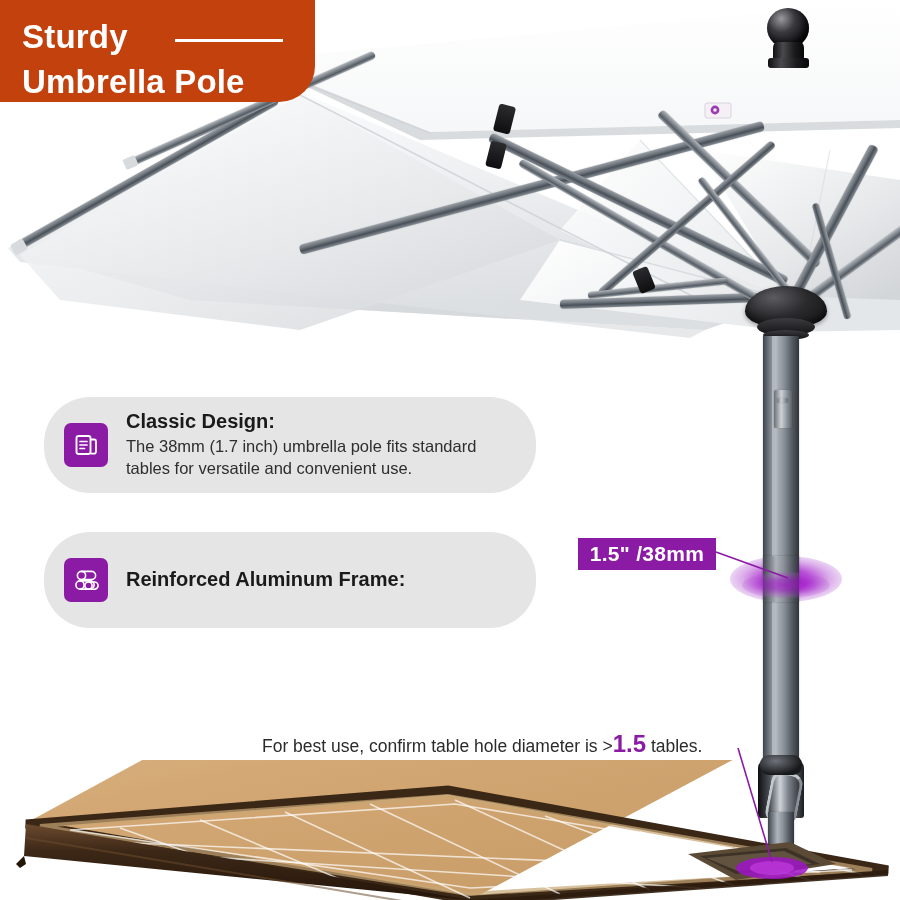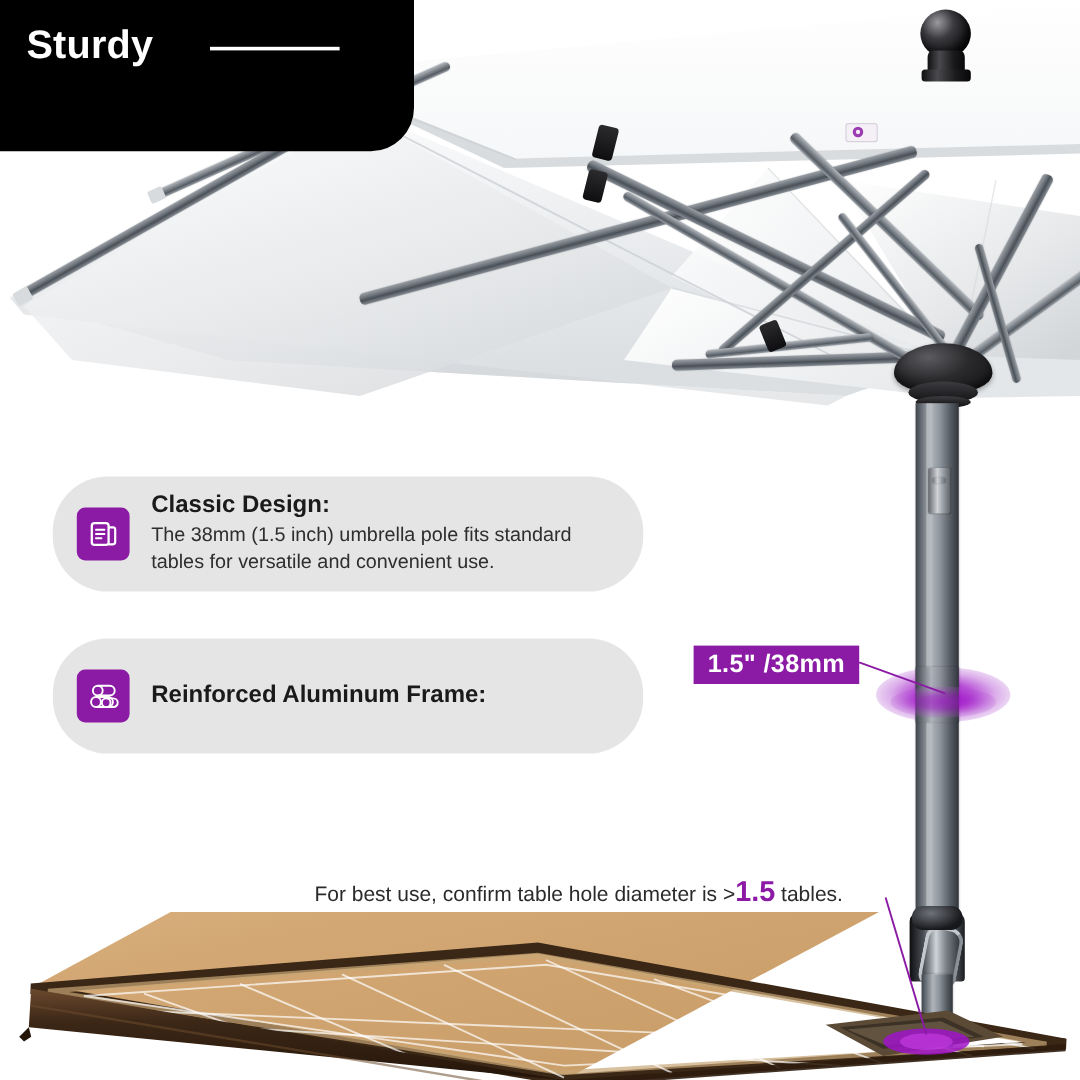--- a/index.html
+++ b/index.html
@@ -40,22 +40,22 @@
   
   .table-wrap{position:absolute;left:0;top:760px;width:900px;height:140px;}
 
   
   .glow{position:absolute;border-radius:50%;
         background:radial-gradient(ellipse at 50% 50%,
           rgba(160,20,200,.95) 0%,rgba(160,20,200,.75) 30%,
           rgba(170,60,205,.42) 55%,rgba(180,110,215,.16) 78%,rgba(190,140,220,0) 100%);}
 
   
-  .banner{position:absolute;left:0;top:0;width:315px;height:126px;
-          background:#000000;border-bottom-right-radius:36px;padding-left:30px;}
+  .banner{position:absolute;left:0;top:0;width:315px;height:102px;
+          background:#c2410c;border-bottom-right-radius:36px;}
   .banner-l1,.banner-l2{position:absolute;color:#fff;font-weight:bold;letter-spacing:.2px;}
   .banner-l1{left:22px;top:18px;font-size:33px;}
   .banner-l2{left:22px;top:63px;font-size:33px;white-space:nowrap;}
   .banner-rule{position:absolute;left:175px;top:39px;width:108px;height:3px;background:#fff;}
 
   .card{position:absolute;background:#e5e5e5;border-radius:46px;display:flex;align-items:center;}
   .card-icon{width:44px;height:44px;border-radius:7px;background:#8B1BA5;
              flex:0 0 auto;margin-left:20px;display:flex;align-items:center;justify-content:center;}
   .card-txt{margin-left:18px;padding-right:22px;}
   .card-title{font-size:20px;font-weight:bold;color:#1a1a1a;line-height:1.18;}
@@ -233,36 +233,37 @@
   </div>
 
   <svg class="leader">
     <line x1="716" y1="552" x2="788" y2="578" stroke="#8B1BA5" stroke-width="1.6"></line>
     <line x1="738" y1="748" x2="772" y2="862" stroke="#8B1BA5" stroke-width="1.6"></line>
   </svg>
 
   <div class="banner">
     <div class="banner-l1">Sturdy</div>
     <div class="banner-rule"></div>
+    <div class="banner-l2">Umbrella Pole</div>
   </div>
 
   <div class="card" style="left:44px;top:397px;width:492px;height:96px;">
     <div class="card-icon">
       <svg width="26" height="26" viewBox="0 0 26 26">
         <rect x="3.5" y="4" width="14" height="18" rx="2.2" fill="none" stroke="#ffffff" stroke-width="1.9"></rect>
         <path d="M17.5 7.5 L21.5 7.5 A1.8 1.8 0 0 1 23 9.3 L23 19.5
                  A2.2 2.2 0 0 1 20.8 21.7 L17.5 21.7" fill="none" stroke="#ffffff" stroke-width="1.8" stroke-linejoin="round"></path>
         <line x1="7" y1="9.5" x2="14" y2="9.5" stroke="#ffffff" stroke-width="1.7" stroke-linecap="round"></line>
         <line x1="7" y1="13" x2="14" y2="13" stroke="#ffffff" stroke-width="1.7" stroke-linecap="round"></line>
         <line x1="7" y1="16.5" x2="11.5" y2="16.5" stroke="#ffffff" stroke-width="1.7" stroke-linecap="round"></line>
       </svg>
     </div>
     <div class="card-txt">
       <div class="card-title">Classic Design:</div>
-      <div class="card-body">The 38mm (1.5 inch) umbrella pole fits standard
+      <div class="card-body">The 38mm (1.7 inch) umbrella pole fits standard
 tables for versatile and convenient use.</div>
     </div>
   </div>
 
   <div class="card" style="left:44px;top:532px;width:492px;height:96px;">
     <div class="card-icon">
       <svg width="27" height="27" viewBox="0 0 27 27">
         <g fill="none" stroke="#ffffff" stroke-width="1.6">
           <ellipse cx="8.5" cy="8.5" rx="4.1" ry="4.1"></ellipse>
           <path d="M8.5 4.4 L18.5 4.4 A4.1 4.1 0 0 1 18.5 12.6 L8.5 12.6"></path>

